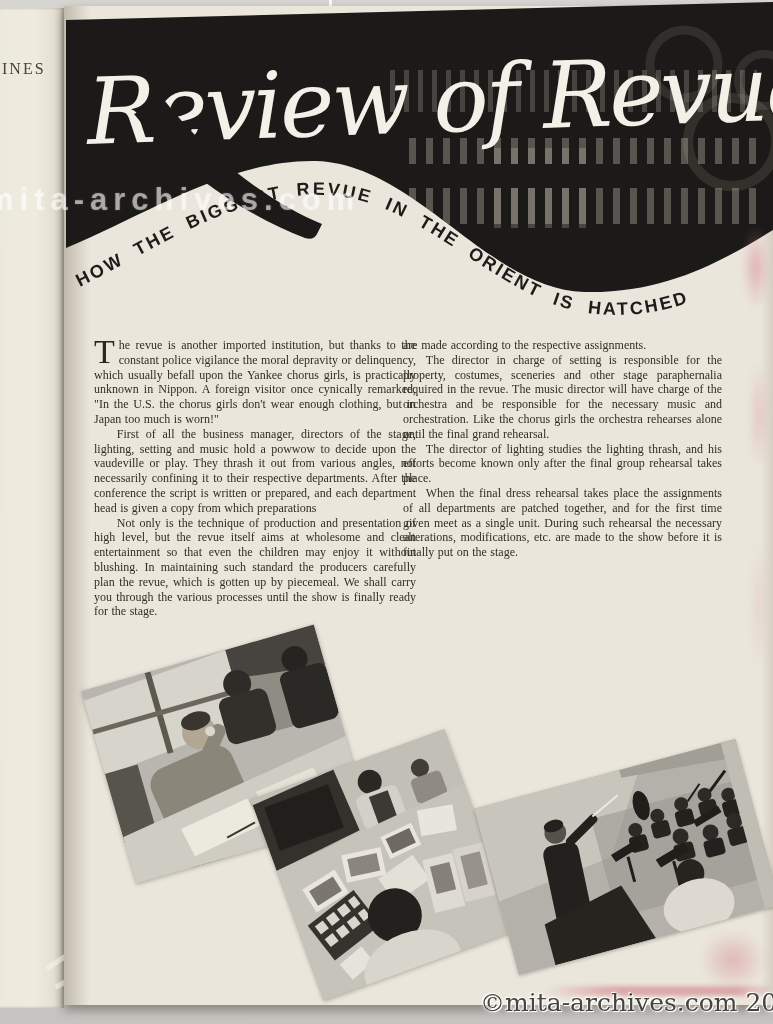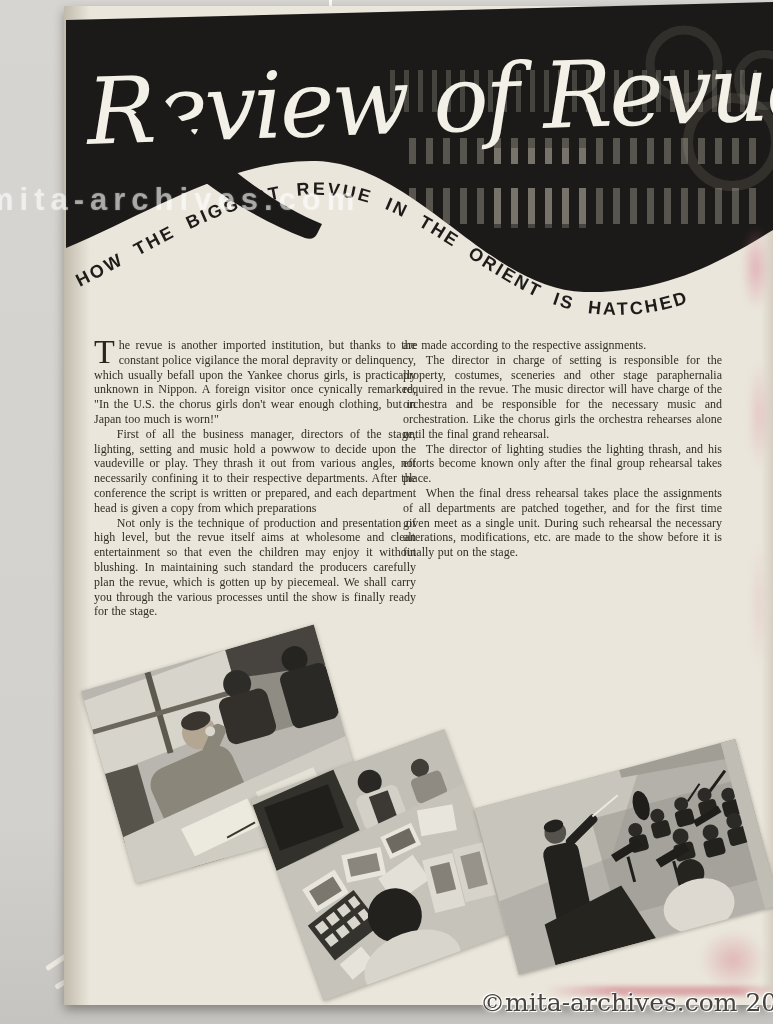--- a/index.html
+++ b/index.html
@@ -63,20 +63,23 @@
       color:#47433e;white-space:nowrap;
       text-shadow:0 0 2px #fff,0 0 5px #fff,1px 1px 0 #fff,-1px -1px 0 #fff;}
 </style>
 </head>
 <body>
 
 <div id="screen">
 
   <div class="abs seam"></div>
 
+  <div class="abs prev-page">
+    <span class="abs prev-fragment">INES</span>
+  </div>
   <div class="abs stack-edge" style="left:42px;top:952px;transform:rotate(-34deg);"></div>
   <div class="abs stack-edge" style="left:52px;top:972px;transform:rotate(-30deg);"></div>
 
   <div class="abs page">
     <div class="gutter"></div>
     <div class="redge"></div>
   </div>
 
   <svg class="abs masthead" viewBox="0 0 709 314">
     <defs>

